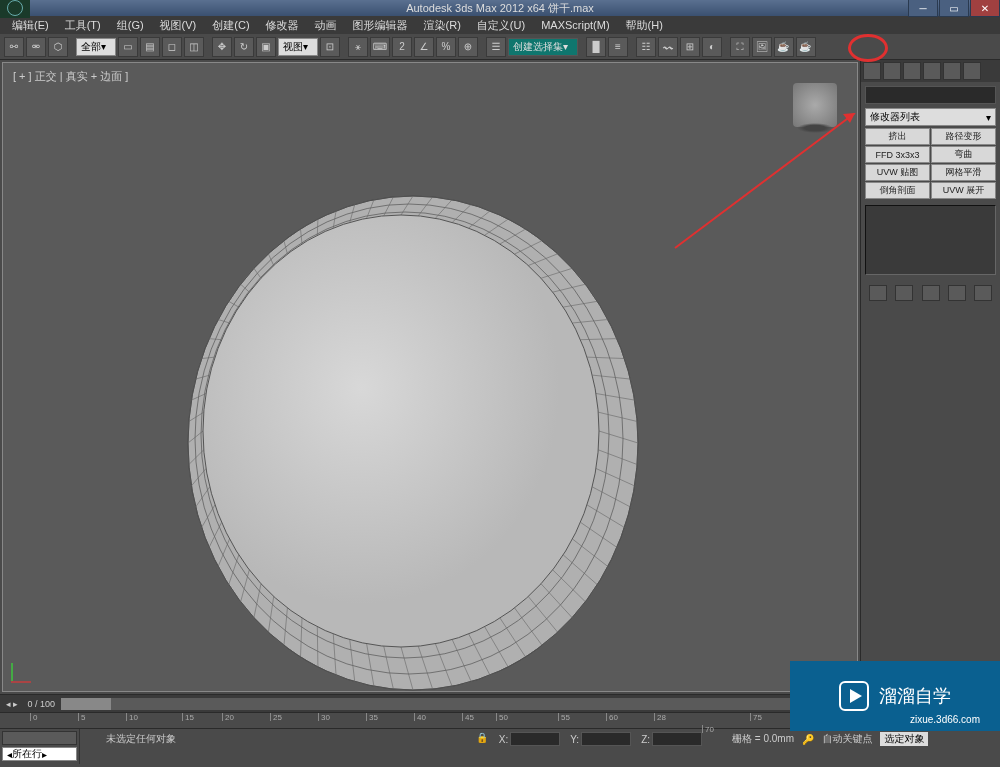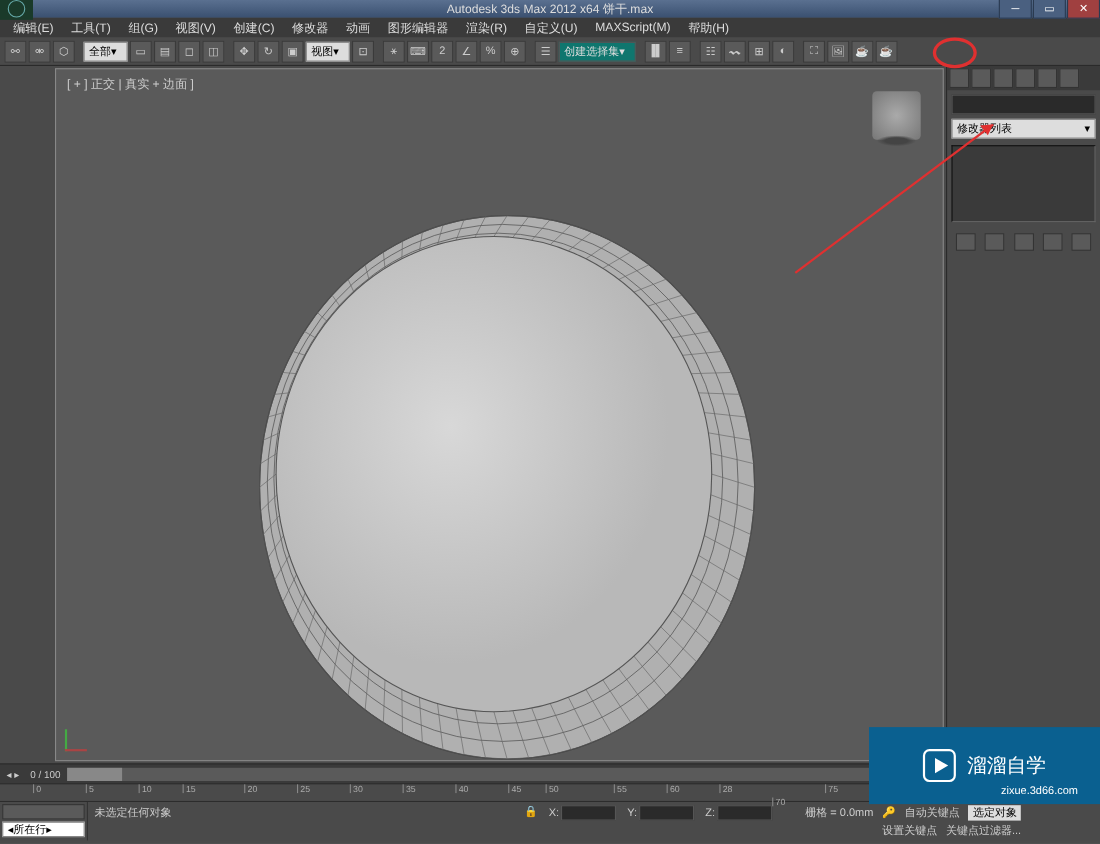--- a/index.html
+++ b/index.html
@@ -15,21 +15,21 @@
 
 .menubar { height: 18px; background: #3a3a3a; display: flex; align-items: center; padding: 0 4px; font-size: 11px; color: #ddd; }
 .menubar .menu-item { padding: 0 8px; cursor: pointer; }
 
 .toolbar { height: 26px; background: #4a4a4a; border-bottom: 1px solid #2a2a2a; display: flex; align-items: center; padding: 0 4px; gap: 2px; }
 .tb-btn { width: 20px; height: 20px; background: #5a5a5a; border: 1px solid #3a3a3a; display: flex; align-items: center; justify-content: center; font-size: 10px; color: #ccc; }
 .tb-sep { width: 4px; }
 .tb-dropdown { height: 18px; background: #ddd; border: 1px solid #888; font-size: 10px; padding: 0 4px; display: flex; align-items: center; min-width: 40px; }
 .tb-dropdown.dark { background: #0f766e; color: #ddd; border-color: #555; min-width: 70px; }
 
-.main-area { display: flex; height: 634px; padding-left: 48px; }
+.main-area { display: flex; height: 634px; }
 
 .viewport { flex: 1; background: #5a5a5a; position: relative; border: 1px solid #888; margin: 2px; }
 .viewport-label { position: absolute; top: 6px; left: 10px; color: #ccc; font-size: 11px; }
 .viewcube { position: absolute; top: 20px; right: 20px; width: 44px; height: 44px; background: radial-gradient(#aaa, #777); border-radius: 4px; }
 .viewcube::after { content: ''; position: absolute; bottom: -6px; left: 4px; width: 36px; height: 10px; background: radial-gradient(ellipse, #444 40%, transparent 70%); }
 .axis-gizmo { position: absolute; bottom: 8px; left: 8px; width: 30px; height: 30px; }
 .axis-gizmo::before { content: ''; position: absolute; bottom: 0; left: 0; width: 2px; height: 20px; background: #4a4; }
 .axis-gizmo::after { content: ''; position: absolute; bottom: 0; left: 0; width: 20px; height: 2px; background: #a44; }
 
 .disc { position: absolute; left: 180px; top: 120px; width: 460px; height: 510px; }
@@ -50,21 +50,21 @@
 .timeline-area { height: 18px; background: #3a3a3a; display: flex; align-items: center; font-size: 9px; color: #ccc; padding: 0 6px; border-top: 1px solid #2a2a2a; }
 .time-slider { flex: 1; height: 12px; background: #5a5a5a; margin: 0 6px; position: relative; }
 .time-slider::before { content: ''; position: absolute; left: 0; width: 50px; height: 12px; background: #888; }
 
 .ruler { height: 16px; background: #4a4a4a; position: relative; font-size: 8px; color: #aaa; border-top: 1px solid #2a2a2a; }
 .ruler-tick { position: absolute; top: 0; border-left: 1px solid #888; height: 8px; padding-left: 2px; }
 
 .statusbar { height: 36px; background: #4a4a4a; display: flex; font-size: 10px; color: #ccc; border-top: 1px solid #2a2a2a; }
 .sb-left { width: 80px; border-right: 1px solid #333; padding: 2px; }
 .sb-prompt { background: #fff; color: #000; border: 1px solid #888; height: 14px; margin-top: 2px; display: flex; align-items: center; padding: 0 4px; font-size: 10px; }
-.sb-mid { flex: 1; padding: 2px 6px; }
+.sb-mid { flex: 1; padding: 2px 6px; margin-left: 20px; }
 .sb-row { height: 16px; display: flex; align-items: center; gap: 8px; }
 .sb-coords { display: flex; gap: 10px; }
 .sb-coord { display: flex; align-items: center; gap: 2px; }
 .sb-coord input { width: 50px; height: 14px; background: #2a2a2a; border: 1px solid #555; color: #ccc; font-size: 9px; }
 .sb-right { width: 200px; padding: 2px; }
 
 .watermark { position: absolute; bottom: 36px; right: 0; width: 210px; height: 70px; background: #0a6090; display: flex; align-items: center; justify-content: center; color: #fff; font-size: 18px; }
 .watermark .play { width: 30px; height: 30px; border: 2px solid #fff; border-radius: 6px; display: flex; align-items: center; justify-content: center; margin-right: 10px; }
 .watermark .play::before { content: ''; border-left: 12px solid #fff; border-top: 7px solid transparent; border-bottom: 7px solid transparent; margin-left: 3px; }
 .watermark .sub { font-size: 10px; position: absolute; bottom: 6px; right: 20px; }
@@ -256,20 +256,30 @@
       <div class="rp-tab"></div>
       <div class="rp-tab"></div>
       <div class="rp-tab"></div>
       <div class="rp-tab"></div>
     </div>
     <div class="rp-namefield"></div>
     <div class="rp-dropdown">
       <span>修改器列表</span>
         <span>▾</span>
     </div>
+    <div class="rp-buttons" id="modbtns">
+        <div class="rp-button">挤出</div>
+        <div class="rp-button">路径变形</div>
+        <div class="rp-button">FFD 3x3x3</div>
+        <div class="rp-button">弯曲</div>
+        <div class="rp-button">UVW 贴图</div>
+        <div class="rp-button">网格平滑</div>
+        <div class="rp-button">倒角剖面</div>
+        <div class="rp-button">UVW 展开</div>
+      </div>
     <div class="rp-stack-area"></div>
     <div class="rp-stackbtns">
       <div class="rp-sbtn"></div>
       <div class="rp-sbtn"></div>
       <div class="rp-sbtn"></div>
       <div class="rp-sbtn"></div>
       <div class="rp-sbtn"></div>
     </div>
   </div>
 </div>
@@ -277,21 +287,21 @@
 <div class="timeline-area">
   <span>◂ ▸</span>
   <span style="margin-left:10px">0 / 100</span>
   <div class="time-slider"></div>
 </div>
 
 <div class="ruler" id="ruler">
     <div class="ruler-tick" style="left: 30px;">0</div>
     <div class="ruler-tick" style="left: 78px;">5</div>
     <div class="ruler-tick" style="left: 126px;">10</div>
-    <div class="ruler-tick" style="left: 166px;">15</div>
+    <div class="ruler-tick" style="left: 182px;">15</div>
     <div class="ruler-tick" style="left: 222px;">20</div>
     <div class="ruler-tick" style="left: 270px;">25</div>
     <div class="ruler-tick" style="left: 318px;">30</div>
     <div class="ruler-tick" style="left: 366px;">35</div>
     <div class="ruler-tick" style="left: 414px;">40</div>
     <div class="ruler-tick" style="left: 462px;">45</div>
     <div class="ruler-tick" style="left: 496px;">50</div>
     <div class="ruler-tick" style="left: 558px;">55</div>
     <div class="ruler-tick" style="left: 606px;">60</div>
     <div class="ruler-tick" style="left: 654px;">28</div>
@@ -327,24 +337,20 @@
         <span style="margin-left:20px">栅格 = 0.0mm</span>
       </div>
     </div>
   </div>
   <div class="sb-right">
     <div class="sb-row">
       <span>🔑</span>
       <span>自动关键点</span>
       <span style="background:#ddd;color:#000;padding:0 4px">选定对象</span>
     </div>
-    <div class="sb-row">
-      <span>设置关键点</span>
-      <span>关键点过滤器...</span>
-    </div>
   </div>
 </div>
 
 <div class="red-circle"></div>
 
 <div class="watermark">
   <div class="play"></div>
   <div>
     <div>溜溜自学</div>
   </div>

